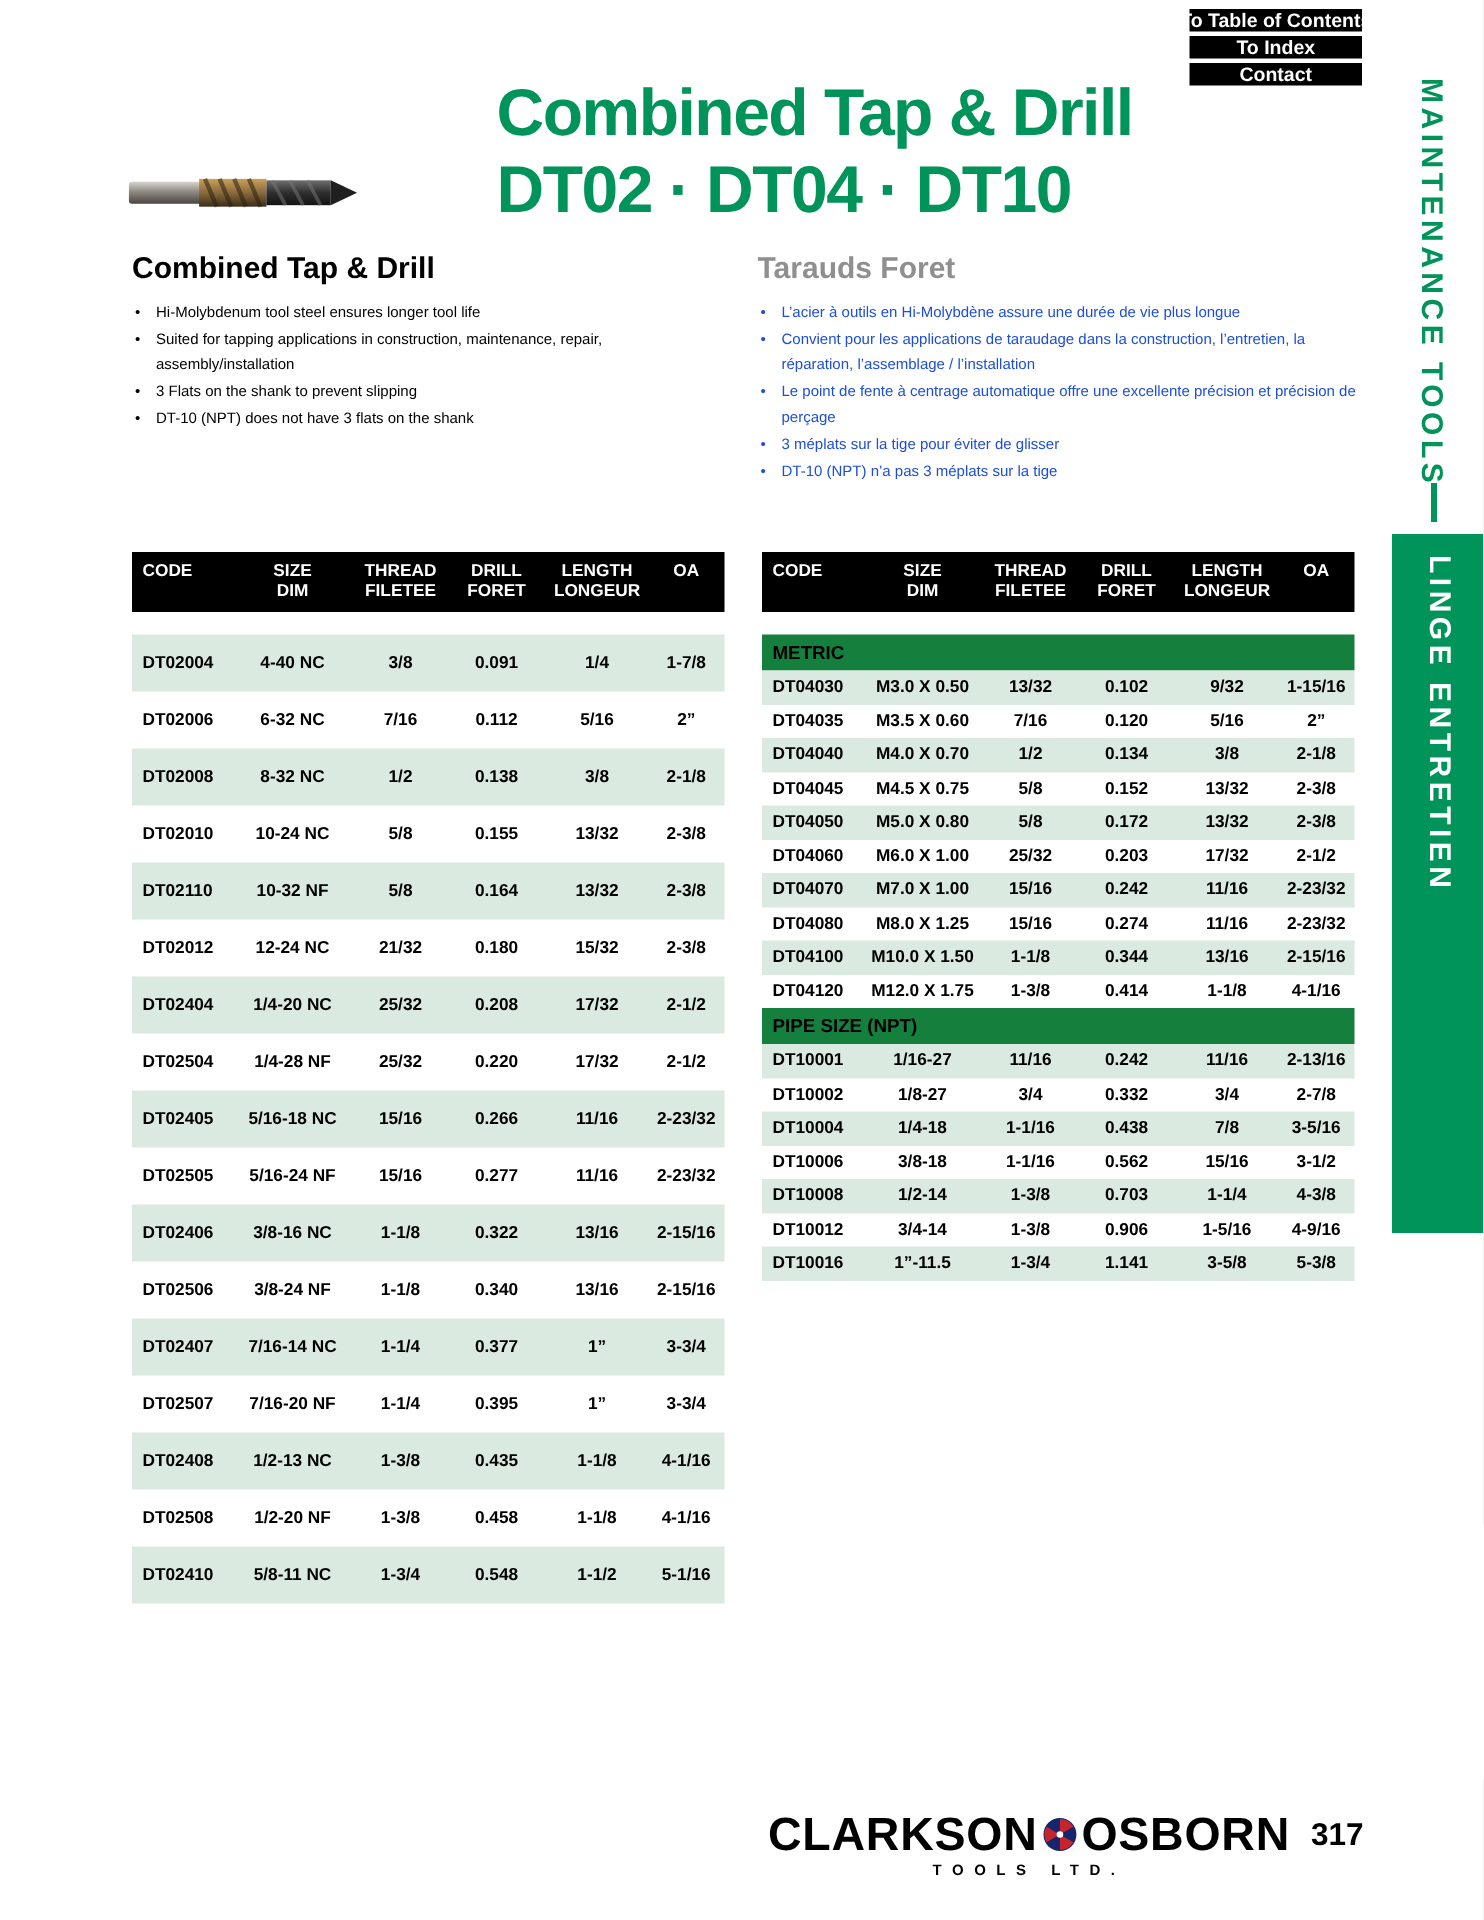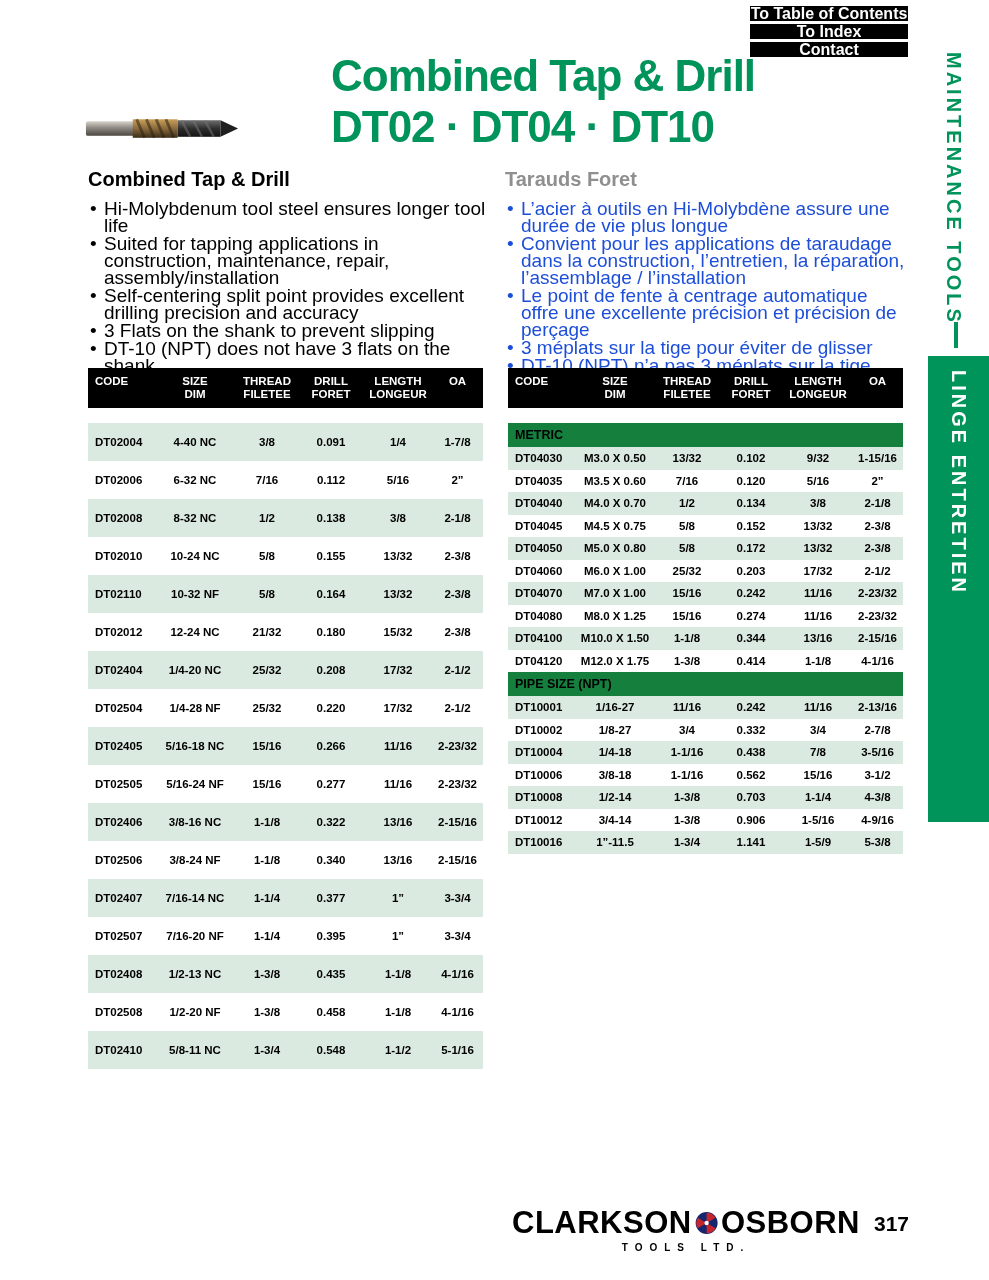--- a/index.html
+++ b/index.html
@@ -7,22 +7,22 @@
   .page {
     position:relative; width:989px; height:1280px; margin:0 auto;
     background:#ffffff; overflow:hidden;
     font-family:"Liberation Sans", sans-serif; color:#000;
     --green:#00935a; --rowgreen:#dbeae0;
   }
 
   
   .nav-stack { position:absolute; top:6px; right:81px; display:flex; flex-direction:column; gap:3px; align-items:flex-end; }
   .nav-btn {
-    width:158px; height:15px; background:#000; color:#fff;
-    font-size:16px; font-weight:700; display:flex; align-items:center; justify-content:center;
+    width:115px; height:15px; background:#000; color:#fff;
+    font-size:13px; font-weight:700; display:flex; align-items:center; justify-content:center;
     cursor:pointer; white-space:nowrap;
   }
 
   
   .side-top {
     position:absolute; top:52px; left:942px;
     writing-mode:vertical-rl; color:var(--green);
     font-weight:700; font-size:20px; letter-spacing:3px; white-space:nowrap;
   }
   .side-div { position:absolute; left:954px; top:322px; width:4px; height:26px; background:var(--green); }
@@ -34,21 +34,21 @@
 
   
   .title { position:absolute; left:331px; top:50px; color:var(--green); font-weight:700; font-size:44px; line-height:51px; letter-spacing:-1px; }
 
   
   .product { position:absolute; left:84px; top:90px; width:156px; height:78px; }
 
   
   .head-en { position:absolute; left:88px; top:168px; font-size:20px; font-weight:700; }
   .head-fr { position:absolute; left:505px; top:168px; font-size:20px; font-weight:700; color:#8f8f8f; }
-  .bullets { position:absolute; margin:0; padding:0; list-style:none; font-size:19px; line-height:17px; }
+  .bullets { position:absolute; margin:0; padding:0; list-style:none; font-size:10px; line-height:17px; }
   .bullets li { padding-left:16px; position:relative; margin-bottom:1px; }
   .bullets li::before { content:"•"; position:absolute; left:2px; }
   .bullets-en { left:88px; top:200px; width:398px; }
   .bullets-fr { left:505px; top:200px; width:404px; color:#1d4ed8; }
 
   
   .tbl { position:absolute; top:368px; width:395px; }
   .tbl-left { left:88px; }
   .tbl-right { left:508px; }
   .t-head {
@@ -117,21 +117,20 @@
 
   <div class="title">
     <div>Combined Tap &amp; Drill</div>
     <div>DT02 · DT04 · DT10</div>
   </div>
 
   <div class="head-en">Combined Tap &amp; Drill</div>
   <ul class="bullets bullets-en">
       <li>Hi-Molybdenum tool steel ensures longer tool life</li>
       <li>Suited for tapping applications in construction, maintenance, repair, assembly/installation</li>
-      <li>Self-centering split point provides excellent drilling precision and accuracy</li>
       <li>3 Flats on the shank to prevent slipping</li>
       <li>DT-10 (NPT) does not have 3 flats on the shank</li>
     </ul>
 
   <div class="head-fr">Tarauds Foret</div>
   <ul class="bullets bullets-fr">
       <li>L’acier à outils en Hi-Molybdène assure une durée de vie plus longue</li>
       <li>Convient pour les applications de taraudage dans la construction, l’entretien, la réparation, l’assemblage / l’installation</li>
       <li>Le point de fente à centrage automatique offre une excellente précision et précision de perçage</li>
       <li>3 méplats sur la tige pour éviter de glisser</li>
@@ -461,21 +460,21 @@
           <div class="t-cell c2">1-3/8</div>
           <div class="t-cell c3">0.906</div>
           <div class="t-cell c4">1-5/16</div>
           <div class="t-cell c5">4-9/16</div>
         </div>
         <div class="t-row alt">
           <div class="t-cell c0">DT10016</div>
           <div class="t-cell c1">1”-11.5</div>
           <div class="t-cell c2">1-3/4</div>
           <div class="t-cell c3">1.141</div>
-          <div class="t-cell c4">1-5/9</div>
+          <div class="t-cell c4">3-5/8</div>
           <div class="t-cell c5">5-3/8</div>
         </div>
       </div>
   </div>
 
   <div class="brand">
     <div class="brand-row">
       <span class="brand-text">CLARKSON</span>
       <svg width="32" height="32" viewBox="0 0 36 36" aria-hidden="true">
         <circle cx="18" cy="18" r="17" fill="#15256e"></circle>

